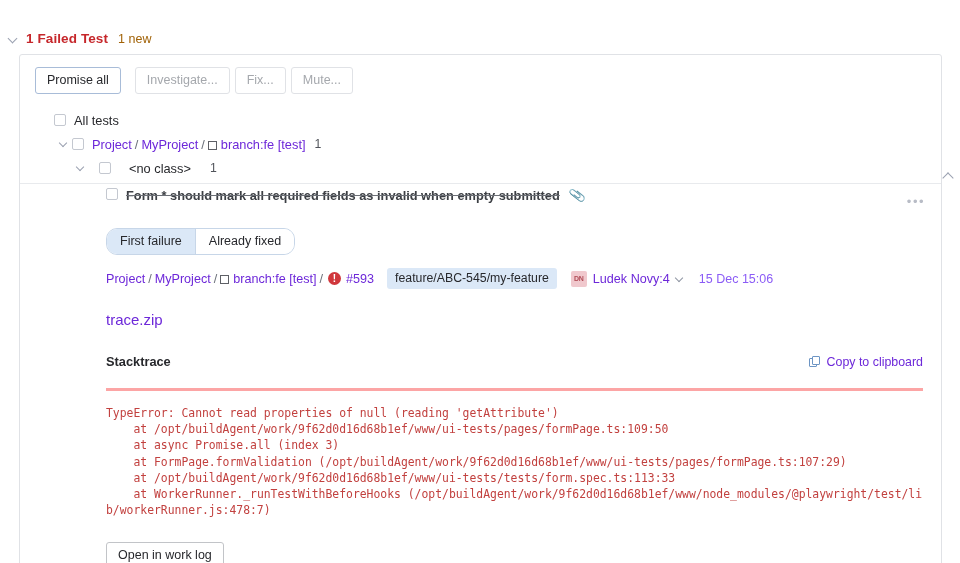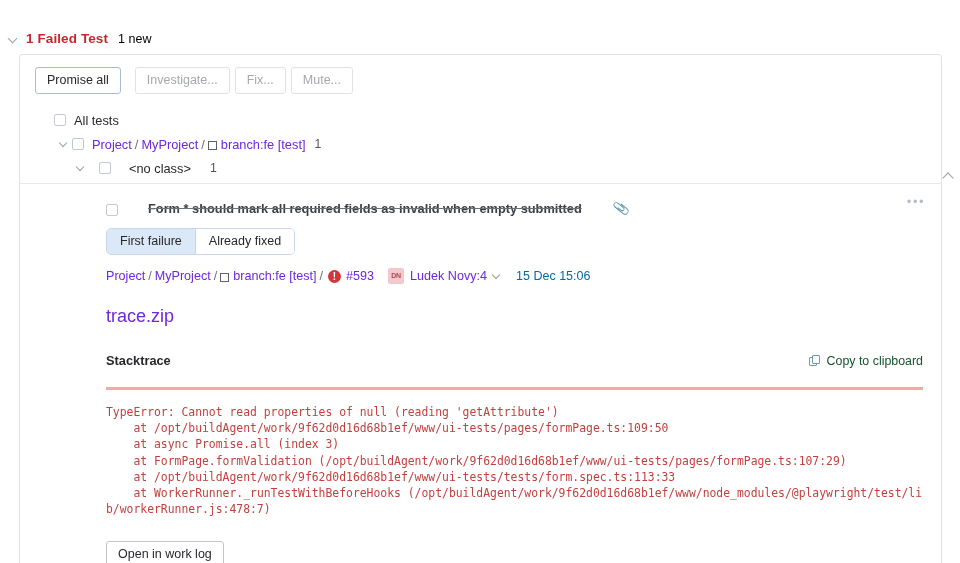--- a/index.html
+++ b/index.html
@@ -48,21 +48,21 @@
     border-bottom: 1.4px solid #9aa0b0;
     transform: rotate(45deg);
   }
   .failed-title {
     color: #c6272b;
     font-weight: bold;
     font-size: 13.5px;
     letter-spacing: .1px;
   }
   .new-count {
-    color: #000000;
+    color: #a16207;
     font-size: 12.5px;
     margin-left: 4px;
   }
 
   
   .card {
     margin: 0 18px 0 19px;
     border: 1px solid #e0e2e6;
     border-radius: 3px;
     background: #ffffff;
@@ -155,25 +155,24 @@
   .detail {
     position: relative;
     border-top: 1px solid #e8eaed;
     border-bottom: 1px solid #e8eaed;
     background: #fff;
     margin-top: 3px;
     padding-bottom: 18px;
   }
   .detail-head {
     display: flex;
-    align-items: flex-end;
+    align-items: flex-start;
     height: 28px;
     padding-left: 86px;
     padding-top: 4px;
-    gap: 22px;
   }
   .test-name {
     font-weight: bold;
     font-size: 12.8px;
     color: #3c3f44;
     text-decoration: line-through;
     text-decoration-color: #6b6f76;
   }
   .clip-icon {
     margin-left: 9px;
@@ -189,21 +188,21 @@
     color: #b8bcc6;
     letter-spacing: 1.5px;
     font-size: 13px;
     cursor: pointer;
   }
 
   .tabs {
     display: flex;
     margin: 12px 0 0 86px;
     border: 1px solid #c7d6e8;
-    border-radius: 5px;
+    border-radius: 11px;
     overflow: hidden;
     width: max-content;
   }
   .tab {
     font-size: 12.5px;
     padding: 5px 13px 6px 13px;
     background: #ffffff;
     color: #27282c;
     cursor: pointer;
     border-right: 1px solid #c7d6e8;
@@ -266,44 +265,44 @@
     position: absolute;
     left: 1px;
     top: 1px;
     width: 5px;
     height: 5px;
     border-right: 1.3px solid #8f96a3;
     border-bottom: 1.3px solid #8f96a3;
     transform: rotate(45deg);
   }
   .timestamp {
-    color: #0369a1;
+    color: #8b5cf6;
     margin-left: 14px;
     font-size: 12.5px;
   }
 
   .trace-link {
     margin: 22px 0 0 86px;
-    font-size: 18px;
+    font-size: 15px;
   }
 
   .stack-head {
     display: flex;
     align-items: center;
     justify-content: space-between;
     margin: 26px 18px 0 86px;
     padding-bottom: 19px;
     border-bottom: 3px solid #fca5a5;
   }
   .stack-title { font-weight: bold; font-size: 12.8px; color: #27282c; }
   .copy {
     display: flex;
     align-items: center;
     gap: 6px;
-    color: #14532d;
+    color: #6d28d9;
     font-size: 12.4px;
     cursor: pointer;
   }
   .copy-icon {
     width: 12px;
     height: 12px;
     position: relative;
     display: inline-block;
   }
   .copy-icon::before, .copy-icon::after {
@@ -424,20 +423,21 @@
         <div class="meta-row">
           <a class="link">Project</a>
           <span class="sep">/</span>
           <a class="link">MyProject</a>
           <span class="sep">/</span>
           <span class="sq-icon"></span>
           <a class="link">branch:fe [test]</a>
           <span class="sep">/</span>
           <span class="err-icon">!</span>
           <a class="link">#593</a>
+          <span class="branch-chip">feature/ABC-545/my-feature</span>
           <span class="avatar">DN</span>
           <a class="link">Ludek Novy:4</a>
           <span class="tiny-chev"></span>
           <span class="timestamp">15 Dec 15:06</span>
         </div>
 
         <div class="trace-link">
           <a class="link">trace.zip</a>
         </div>
 

